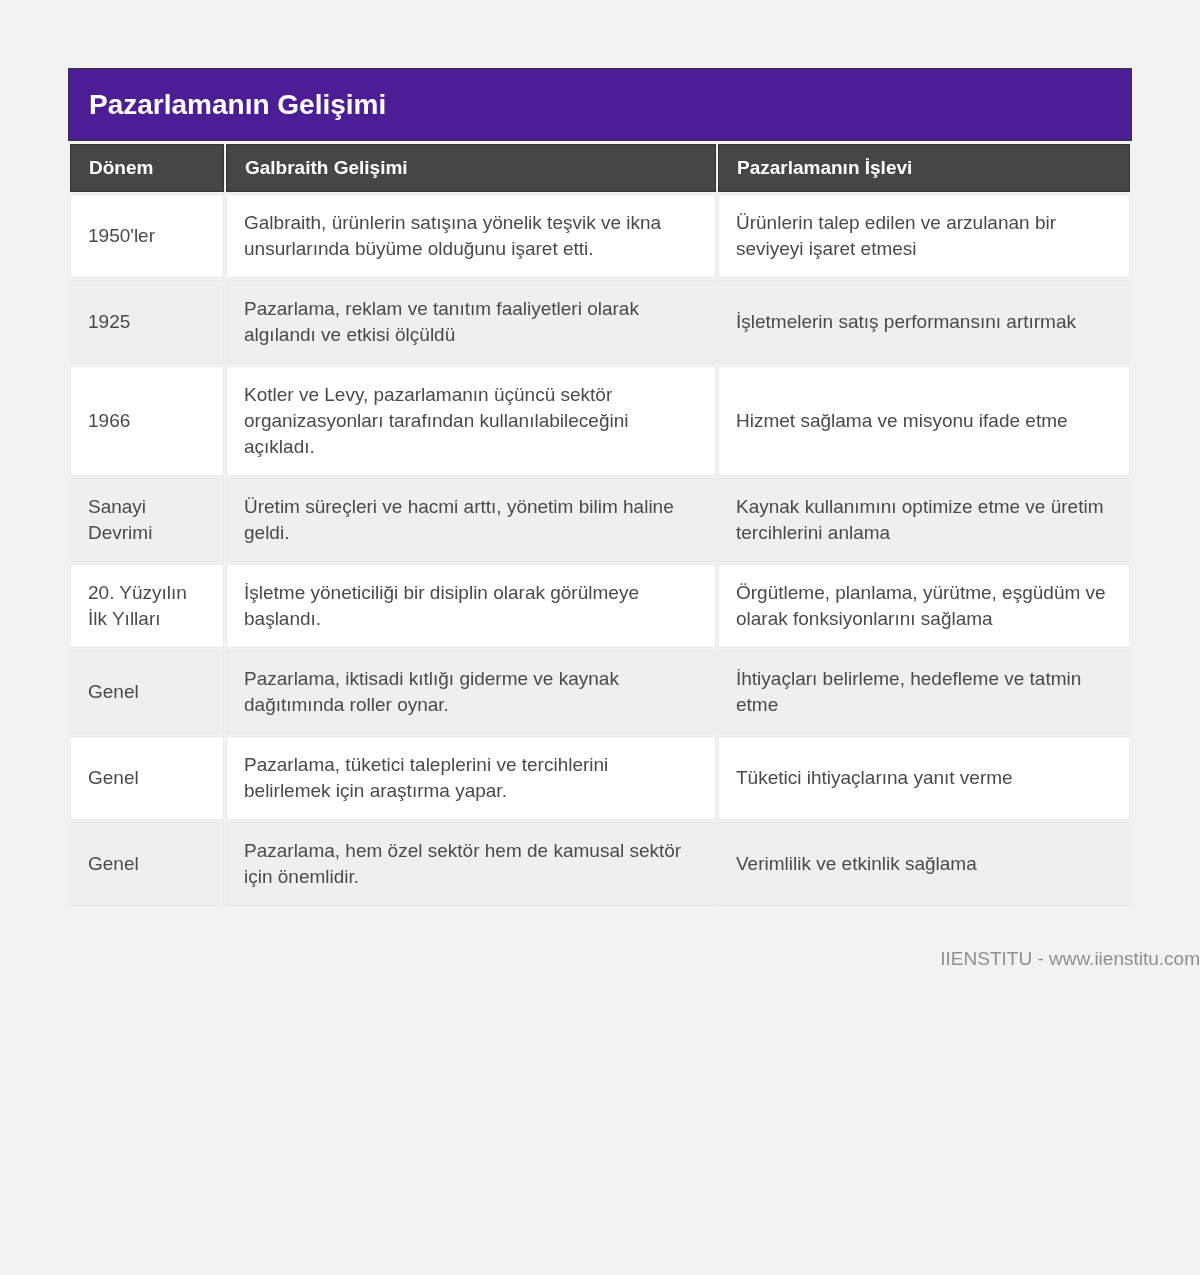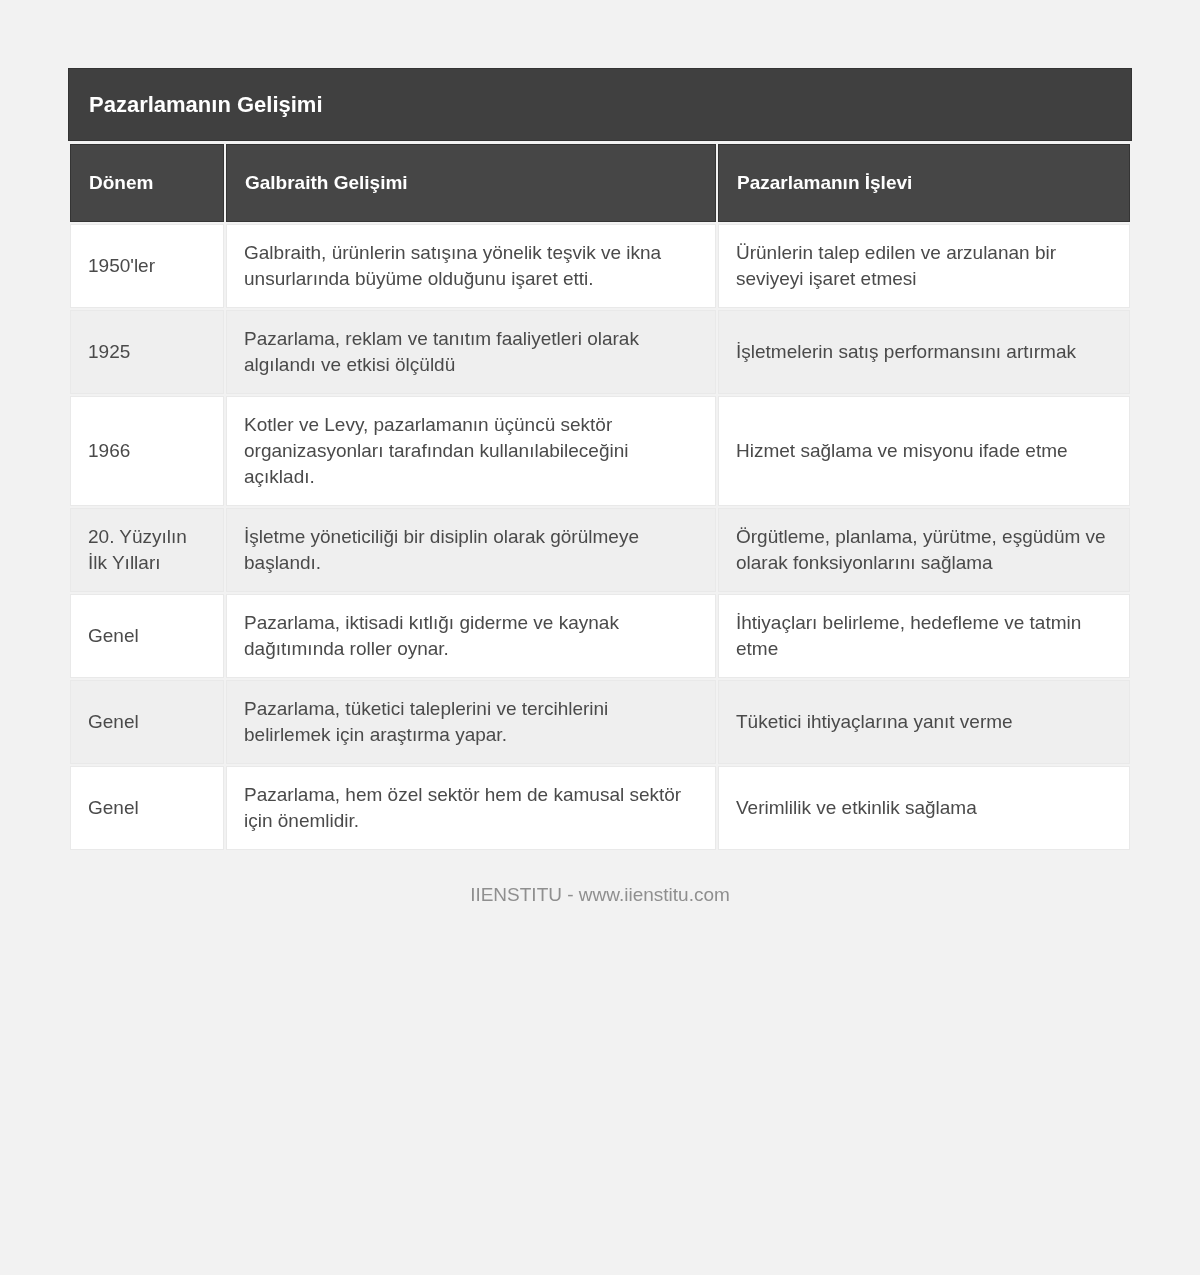--- a/index.html
+++ b/index.html
@@ -13,23 +13,23 @@
     font-family: "Liberation Sans", "DejaVu Sans", sans-serif;
     color: #4a4a4a;
     overflow: hidden;
   }
   .card {
     width: 1064px;
     margin: 68px auto 0 auto;
   }
   .title-bar {
     height: 73px;
-    background: #404040;
+    background: #4c1d95;
     color: #ffffff;
-    font-size: 22px;
+    font-size: 28px;
     font-weight: bold;
     display: flex;
     align-items: center;
     padding-left: 20px;
     box-sizing: border-box;
     margin-bottom: 1px;
     border: 1px solid #343434;
   }
   table.evolution {
     width: 1064px;
@@ -41,36 +41,36 @@
     vertical-align: middle;
     text-align: left;
     line-height: 26px;
     font-size: 19px;
     box-sizing: border-box;
   }
   table.evolution th {
     background: #464646;
     color: #ffffff;
     font-weight: bold;
-    padding: 25px 18px;
+    padding: 10px 18px;
     border: 1px solid #343434;
   }
   table.evolution td {
     padding: 16px 18px;
     color: #4a4a4a;
   }
   col.c1 { width: 154px; }
   col.c2 { width: 490px; }
   col.c3 { width: 412px; }
   tbody tr:nth-child(odd) td  { background: #ffffff; }
   tbody tr:nth-child(even) td { background: #efefef; }
   tbody td { border: 0; outline: 1px solid #e9e9e9; outline-offset: -1px; }
   .footer {
-    margin-top: 32px;
-    text-align: center;
+    margin-top: 40px;
+    text-align: right;
     color: #8f8f8f;
     font-size: 19px;
   }
 </style>
 </head>
 <body>
 
 <div class="page">
   <div class="card">
     <div class="title-bar">Pazarlamanın Gelişimi</div>
@@ -101,20 +101,25 @@
     <td>İşletmelerin satış performansını artırmak</td>
   </tr>
 
   <tr>
     <td>1966</td>
     <td>Kotler ve Levy, pazarlamanın üçüncü sektör organizasyonları tarafından kullanılabileceğini açıkladı.</td>
     <td>Hizmet sağlama ve misyonu ifade etme</td>
   </tr>
 
 
+  <tr>
+    <td>Sanayi Devrimi</td>
+    <td>Üretim süreçleri ve hacmi arttı, yönetim bilim haline geldi.</td>
+    <td>Kaynak kullanımını optimize etme ve üretim tercihlerini anlama</td>
+  </tr>
 
   <tr>
     <td>20. Yüzyılın İlk Yılları</td>
     <td>İşletme yöneticiliği bir disiplin olarak görülmeye başlandı.</td>
     <td>Örgütleme, planlama, yürütme, eşgüdüm ve olarak fonksiyonlarını sağlama</td>
   </tr>
 
 
   <tr>
     <td>Genel</td>

